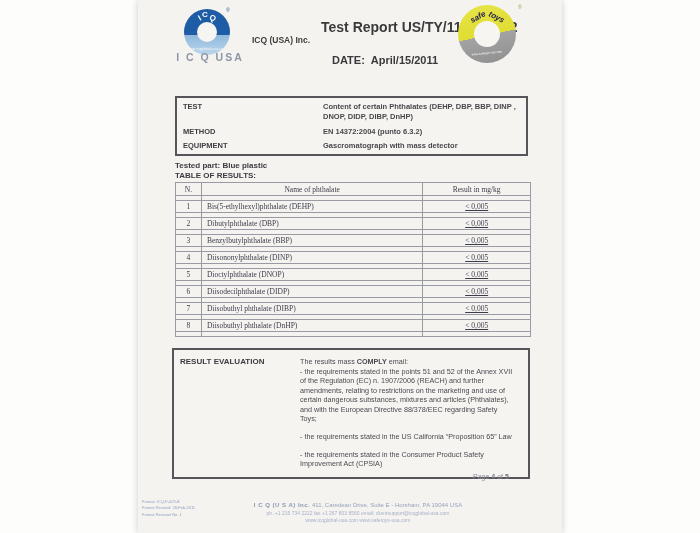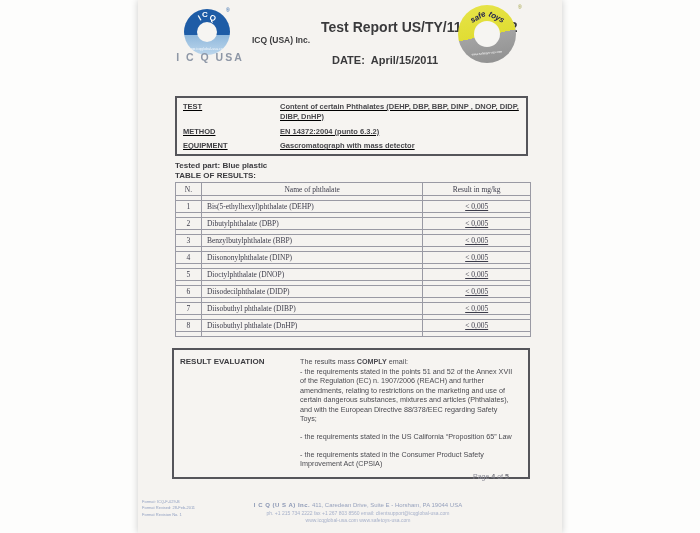--- a/index.html
+++ b/index.html
@@ -38,24 +38,24 @@
   .st-arc { position:absolute; top:4px; left:0; right:0; display:flex; justify-content:center;
             gap:6px; color:#23234e; font-weight:bold; font-size:8px; font-style:italic; }
   .st-arc span:first-child { transform:rotate(-28deg) translateY(4px); }
   .st-arc span:last-child  { transform:rotate(26deg) translateY(4px); }
   .st-url { position:absolute; bottom:8px; left:0; right:0; text-align:center;
             font-size:3px; color:#fff; transform:rotate(-6deg); }
   .reg-st { position:absolute; left:380px; top:4px; font-size:5px; color:#9a9a30; }
 
   
   .info-box { position:absolute; left:37px; top:96px; width:353px; height:60px;
-              border:2px solid #55555a; background:#f6f4f1; padding:4px 6px;text-decoration:underline; }
+              border:2px solid #55555a; background:#f6f4f1; padding:4px 6px; }
   .info-row { display:flex; margin-bottom:5px; }
   .info-label { width:97px; flex:none; font-weight:bold; font-size:7.5px; color:#3e3e42; }
-  .info-value { flex:1; font-weight:bold; font-size:7.5px; color:#48484c; line-height:1.3; }
+  .info-value { flex:1; font-weight:bold; font-size:7.5px; color:#48484c; line-height:1.3;margin-left:43px; }
 
   
   .tested-part { position:absolute; left:37px; top:161px; font-weight:bold; font-size:8px; color:#3c3c40; }
   .results-title { position:absolute; left:37px; top:171px; font-weight:bold; font-size:8px; color:#3c3c40; }
 
   
   table.results { position:absolute; left:37px; top:182px; width:356px;
                   border-collapse:collapse; font-family:"Liberation Serif","DejaVu Serif",serif;
                   font-size:7.5px; color:#3c3c4a; }
   table.results td { border:1px solid #9a9aa4; }

